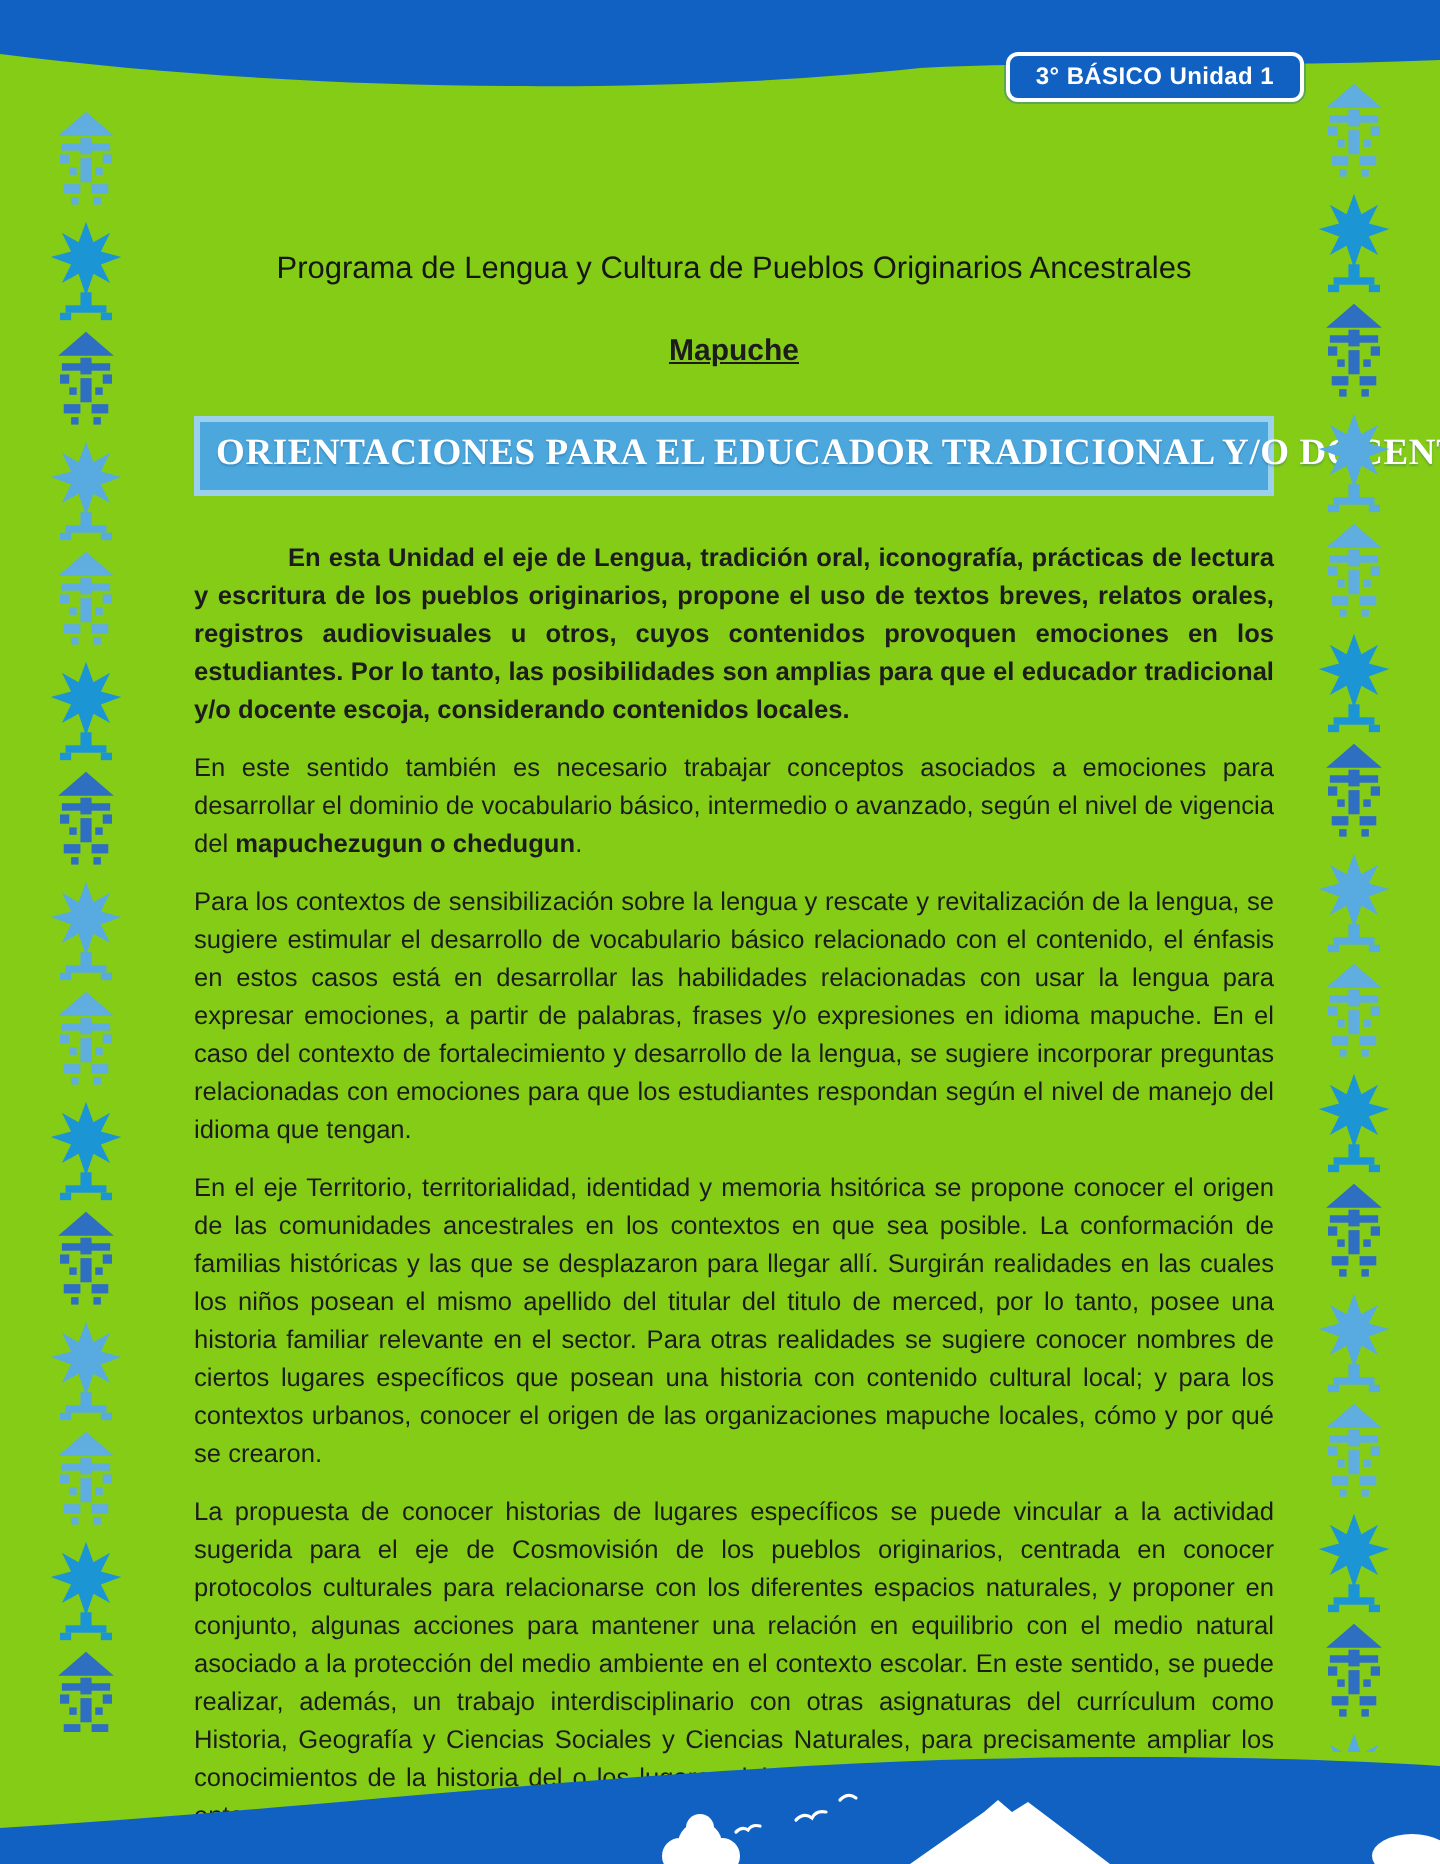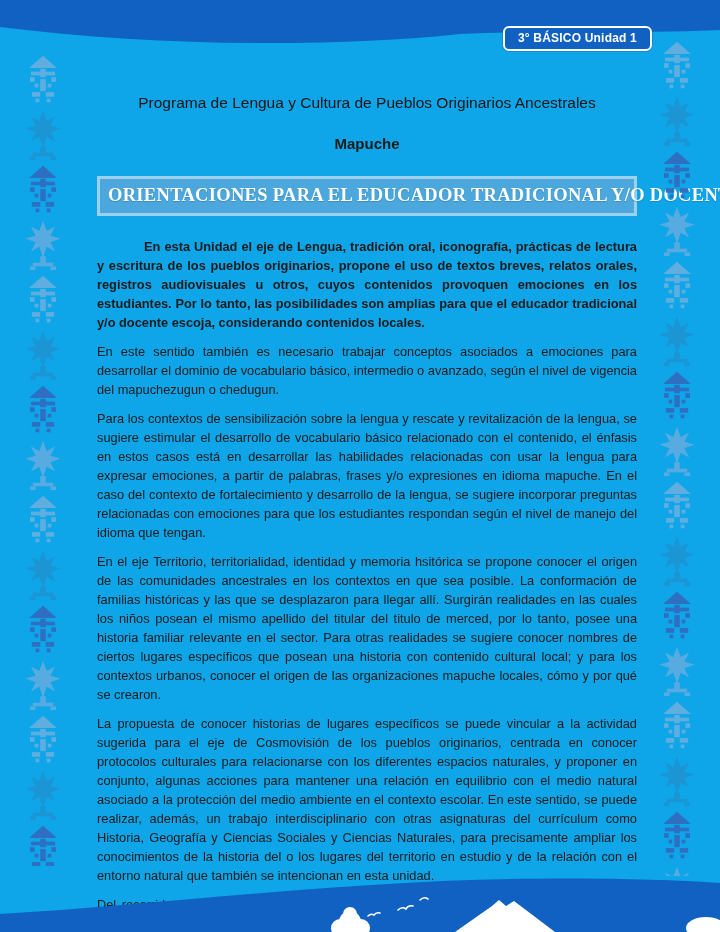--- a/index.html
+++ b/index.html
@@ -10,21 +10,21 @@
   }
   *{margin:0;padding:0;box-sizing:border-box;}
   html,body{background:#ffffff;}
   body{
     width:720px;height:932px;
     font-family:"Liberation Sans", sans-serif;
     color:var(--text);
     position:relative;
     overflow:hidden;
   }
-  .page{position:absolute;inset:0;background:#0ea5e9;}
+  .page{position:absolute;inset:0;background:#84cc16;}
 
   
   .top-wave{position:absolute;top:0;left:0;width:720px;height:58px;display:block;}
   .top-wave path{fill:var(--blue);}
   .unit-badge{
     position:absolute;top:26px;right:68px;
     background:var(--blue);
     border:2px solid #fff;
     border-radius:6px;
     box-shadow:0 0 0 1px rgba(17,97,194,.35);
@@ -46,25 +46,26 @@
   .border-strip svg{width:40px;height:52px;flex:0 0 auto;display:block;}
   .m0{fill:#5FAEDF}.m1{fill:#1C95D4}.m2{fill:#2F6FC2}.m3{fill:#57ABE0}
 
   
   .content{
     position:absolute;left:97px;top:94px;width:540px;
     z-index:1;
   }
   .page-title{
     font-size:15.5px;font-weight:normal;text-align:center;
-    color:#161616;margin-bottom:23px;
+    color:#161616;margin-bottom:23px;margin-top:32px;
   }
   .page-subtitle{
     font-size:15px;font-weight:bold;text-align:center;
     margin-bottom:24px;
+    text-decoration:underline;
   }
   .banner{
     background:var(--banner-bg);
     border:3px solid var(--banner-border);
     padding:6px 8px 7px;
     text-align:center;
     margin-bottom:21px;
   }
   .banner span{
     font-family:"Liberation Serif", serif;
@@ -72,21 +73,21 @@
     letter-spacing:.3px;
     text-shadow:0 1px 1px rgba(30,90,140,.35);
     white-space:nowrap;
   }
   .body-text p{
     font-size:12.8px;line-height:19px;
     text-align:justify;
     margin-bottom:10px;
   }
   .body-text p.first{ text-indent:47px;font-weight:bold; }
-  .body-text strong{font-weight:normal;}
+  .body-text strong{font-weight:bold;}
 
   
   .bottom-wave{position:absolute;left:0;bottom:0;width:720px;height:62px;display:block;z-index:2;}
   .bottom-wave .water{fill:var(--blue);}
   .bottom-wave .sil{fill:#ffffff;}
   .bottom-wave .sil-stroke{stroke:#ffffff;stroke-width:1.6;fill:none;stroke-linecap:round;}
 </style>
 </head>
 <body>
 

